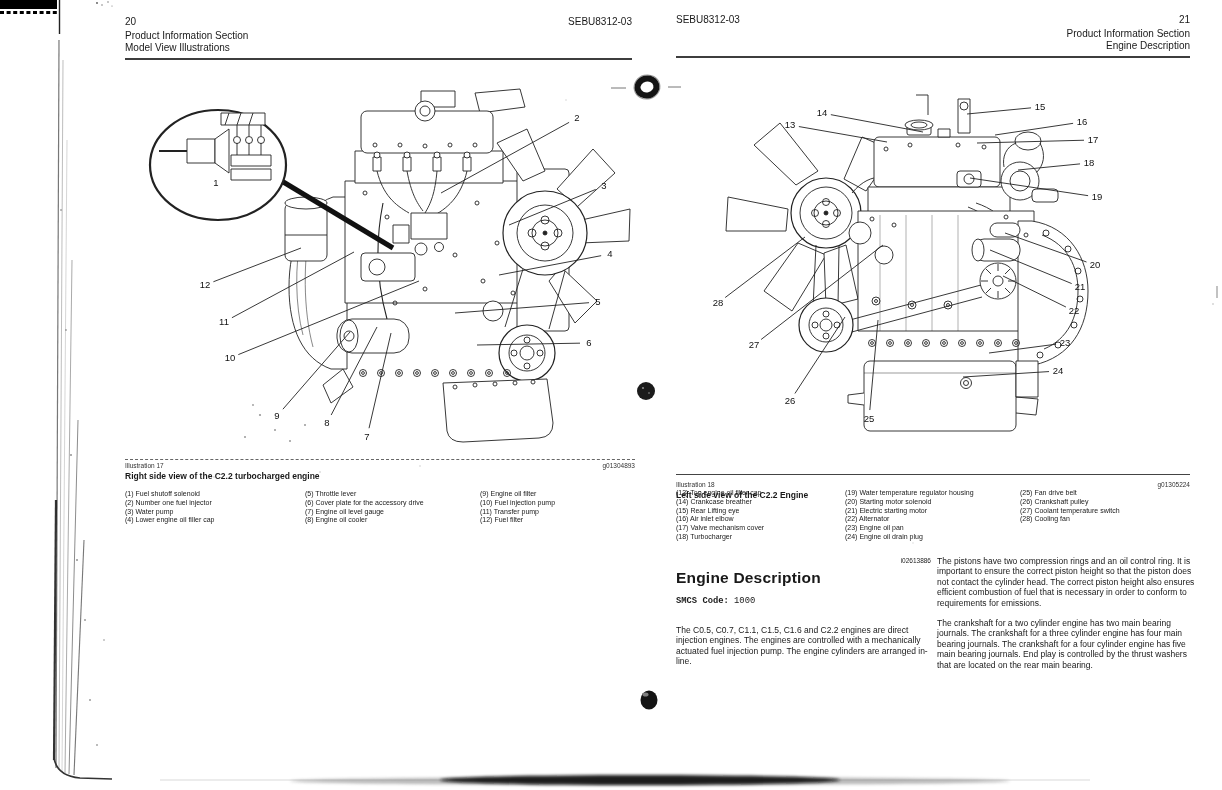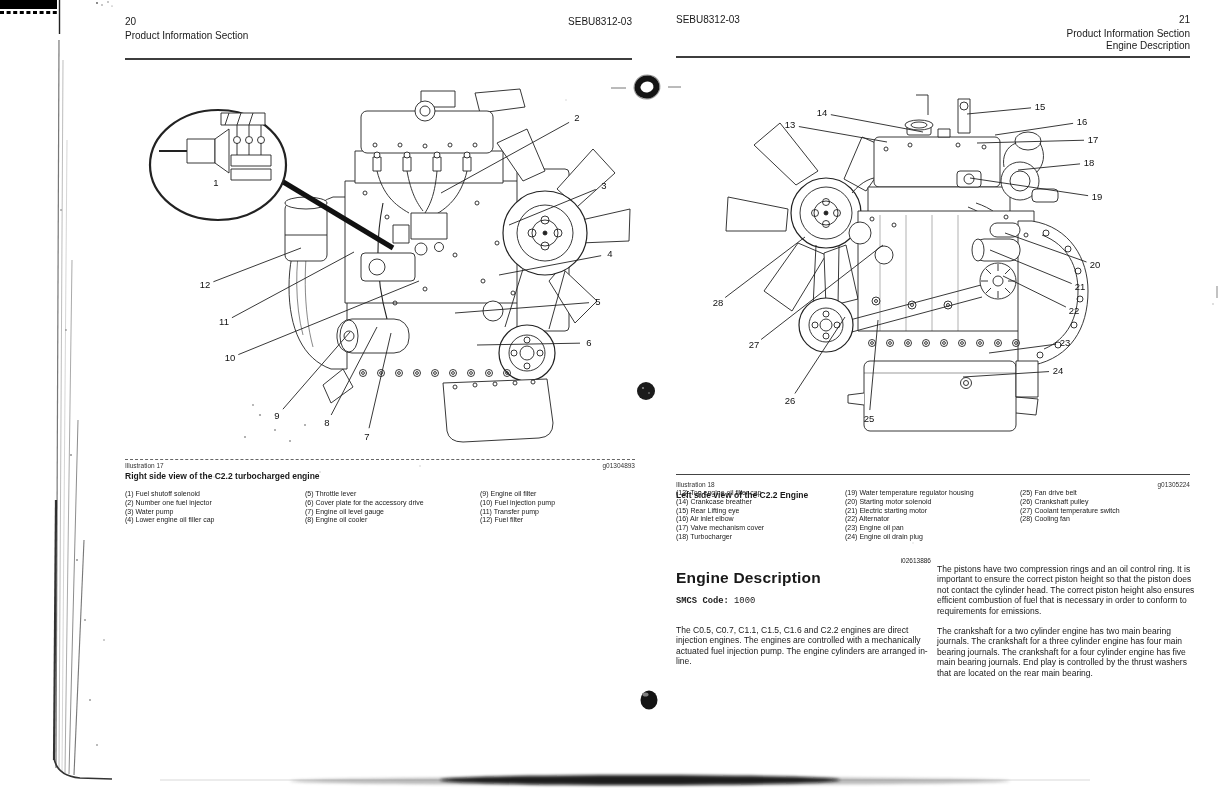--- a/index.html
+++ b/index.html
@@ -12,21 +12,21 @@
   .rule{height:2px;background:#3d3d3d;}
   .hdr-top{display:flex;justify-content:space-between;font-size:10px;}
   .hdr-sec{font-size:10px;line-height:11.5px;}
   .ill-meta{display:flex;justify-content:space-between;font-size:6.5px;color:#333;}
   .ill-cap{font-size:8.5px;margin-top:2px;font-weight:bold;}
   .plist{font-size:7px;line-height:8.8px;}
   .pl-item{white-space:nowrap;}
   .refcode{font-size:6.5px;text-align:right;color:#222;}
   .title{font-size:15.5px;font-weight:bold;letter-spacing:.2px;margin:5px 0 9px 0;}
   .smcs{font-size:8.8px;font-family:Liberation Mono, monospace;}
-  .body{font-size:8.5px;line-height:10.4px;margin-top:8px;}
+  .body{font-size:8.5px;line-height:10.4px;}
   .para{margin:0 0 10px 0;}
   .callout-num{font:9.5px "Liberation Sans",sans-serif;fill:#111;stroke:none;}
   svg.fig{position:absolute;}
   svg, .artifacts{pointer-events:none;}
 </style>
 </head>
 <body>
 
 <svg class="abs artifacts" style="left:0;top:0" width="1222" height="790" viewBox="0 0 1222 790">
   <defs>
@@ -88,20 +88,21 @@
     <circle cx="420" cy="466" r=".7" fill="#888" opacity=".5"></circle>
   <circle cx="913" cy="543" r=".7" fill="#999" opacity=".4"></circle>
 </svg>
 
 <div class="abs" style="left:125px;top:16px;width:507px">
   <div class="hdr-top">
     <span>20</span>
     <span>SEBU8312-03</span>
   </div>
   <div class="hdr-sec" style="margin-top:3px">Product Information Section</div>
+  <div class="hdr-sec">Model View Illustrations</div>
 </div>
 <div class="abs rule" style="left:125px;top:58px;width:507px"></div>
 
 <svg class="fig" style="left:125px;top:85px" width="515" height="372" viewBox="0 0 515 372">
   <g stroke="#222" fill="none" stroke-width="0.9" stroke-linejoin="round">
 
     <path d="M208,112 C178,122 164,162 164,202 C164,244 178,274 206,284 L222,284 L222,112 Z" fill="#fff"></path>
     <path d="M176,150 C170,180 170,220 178,250" opacity=".6"></path>
     <path d="M186,135 C178,175 178,225 188,262" opacity=".6"></path>
 

